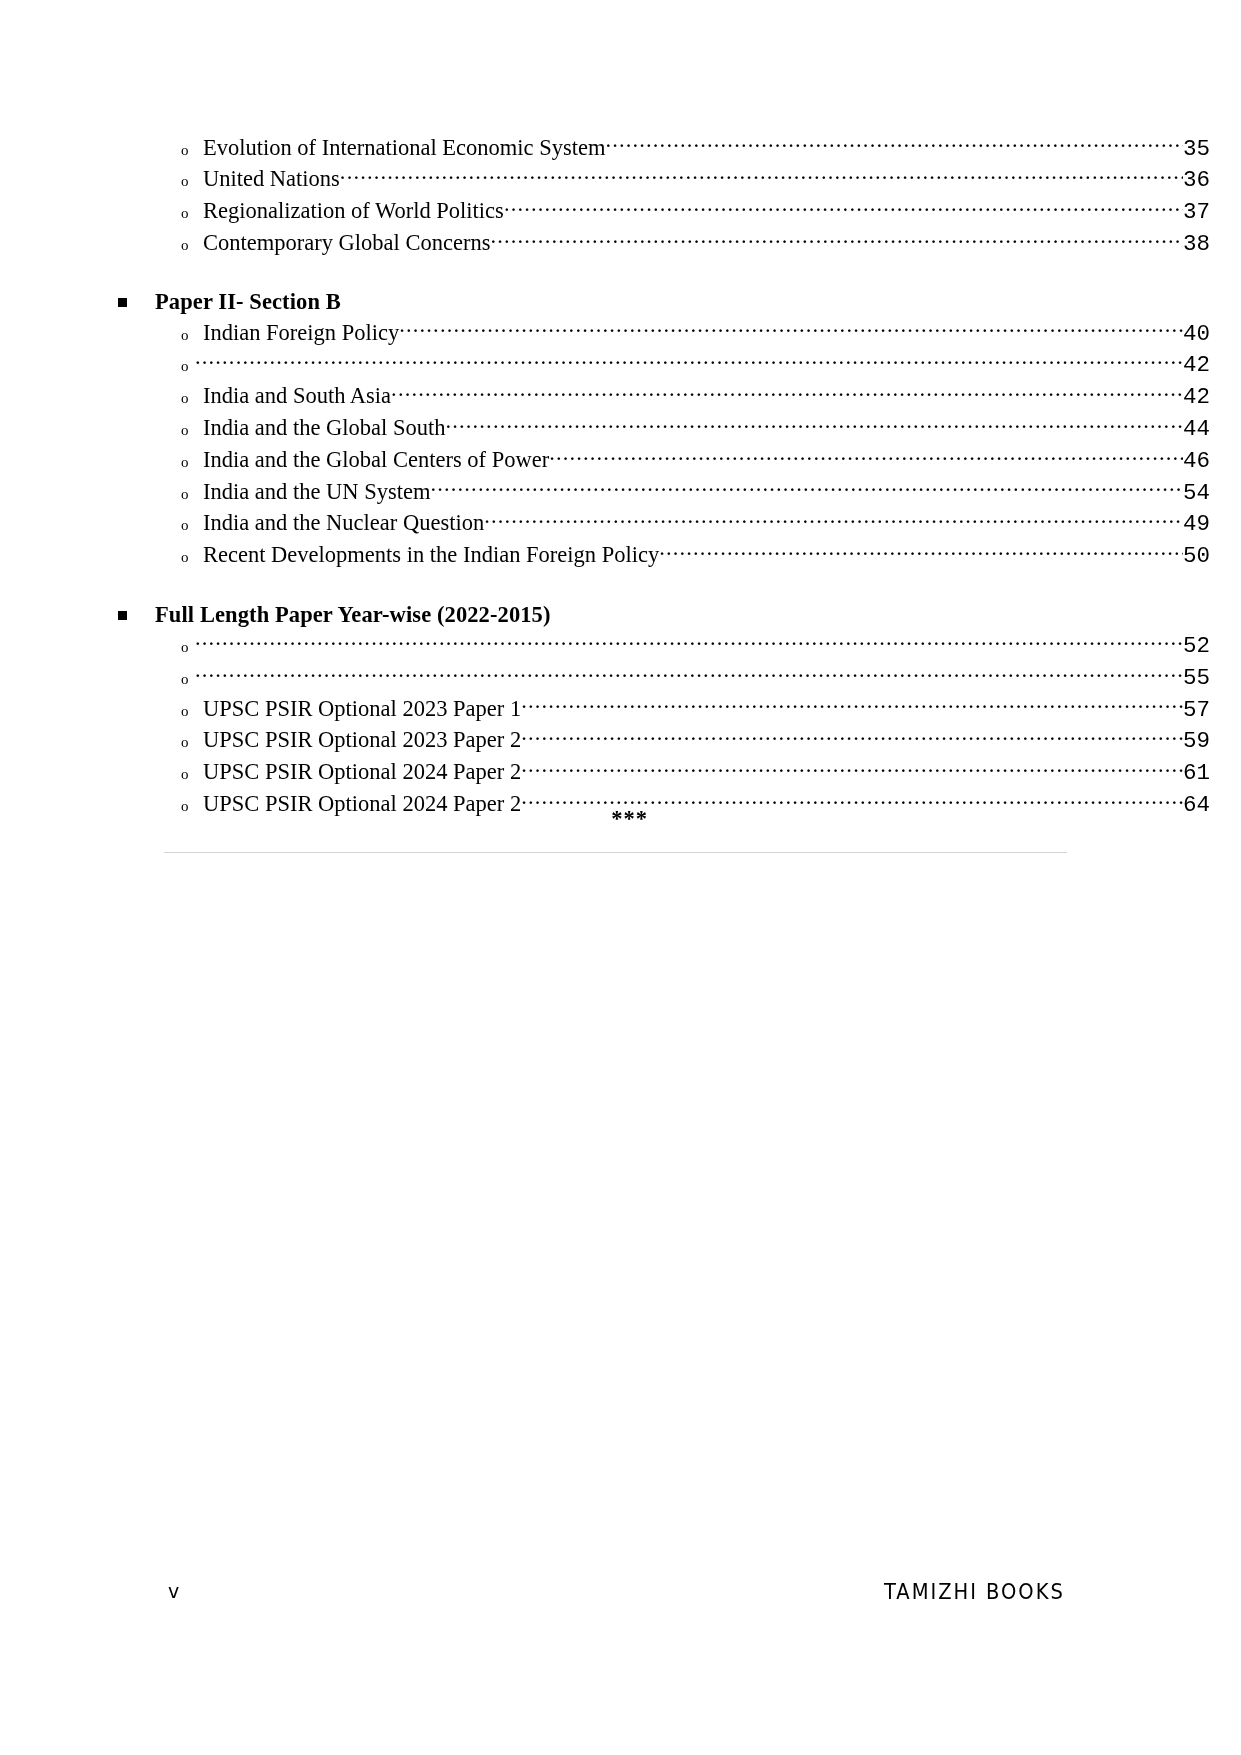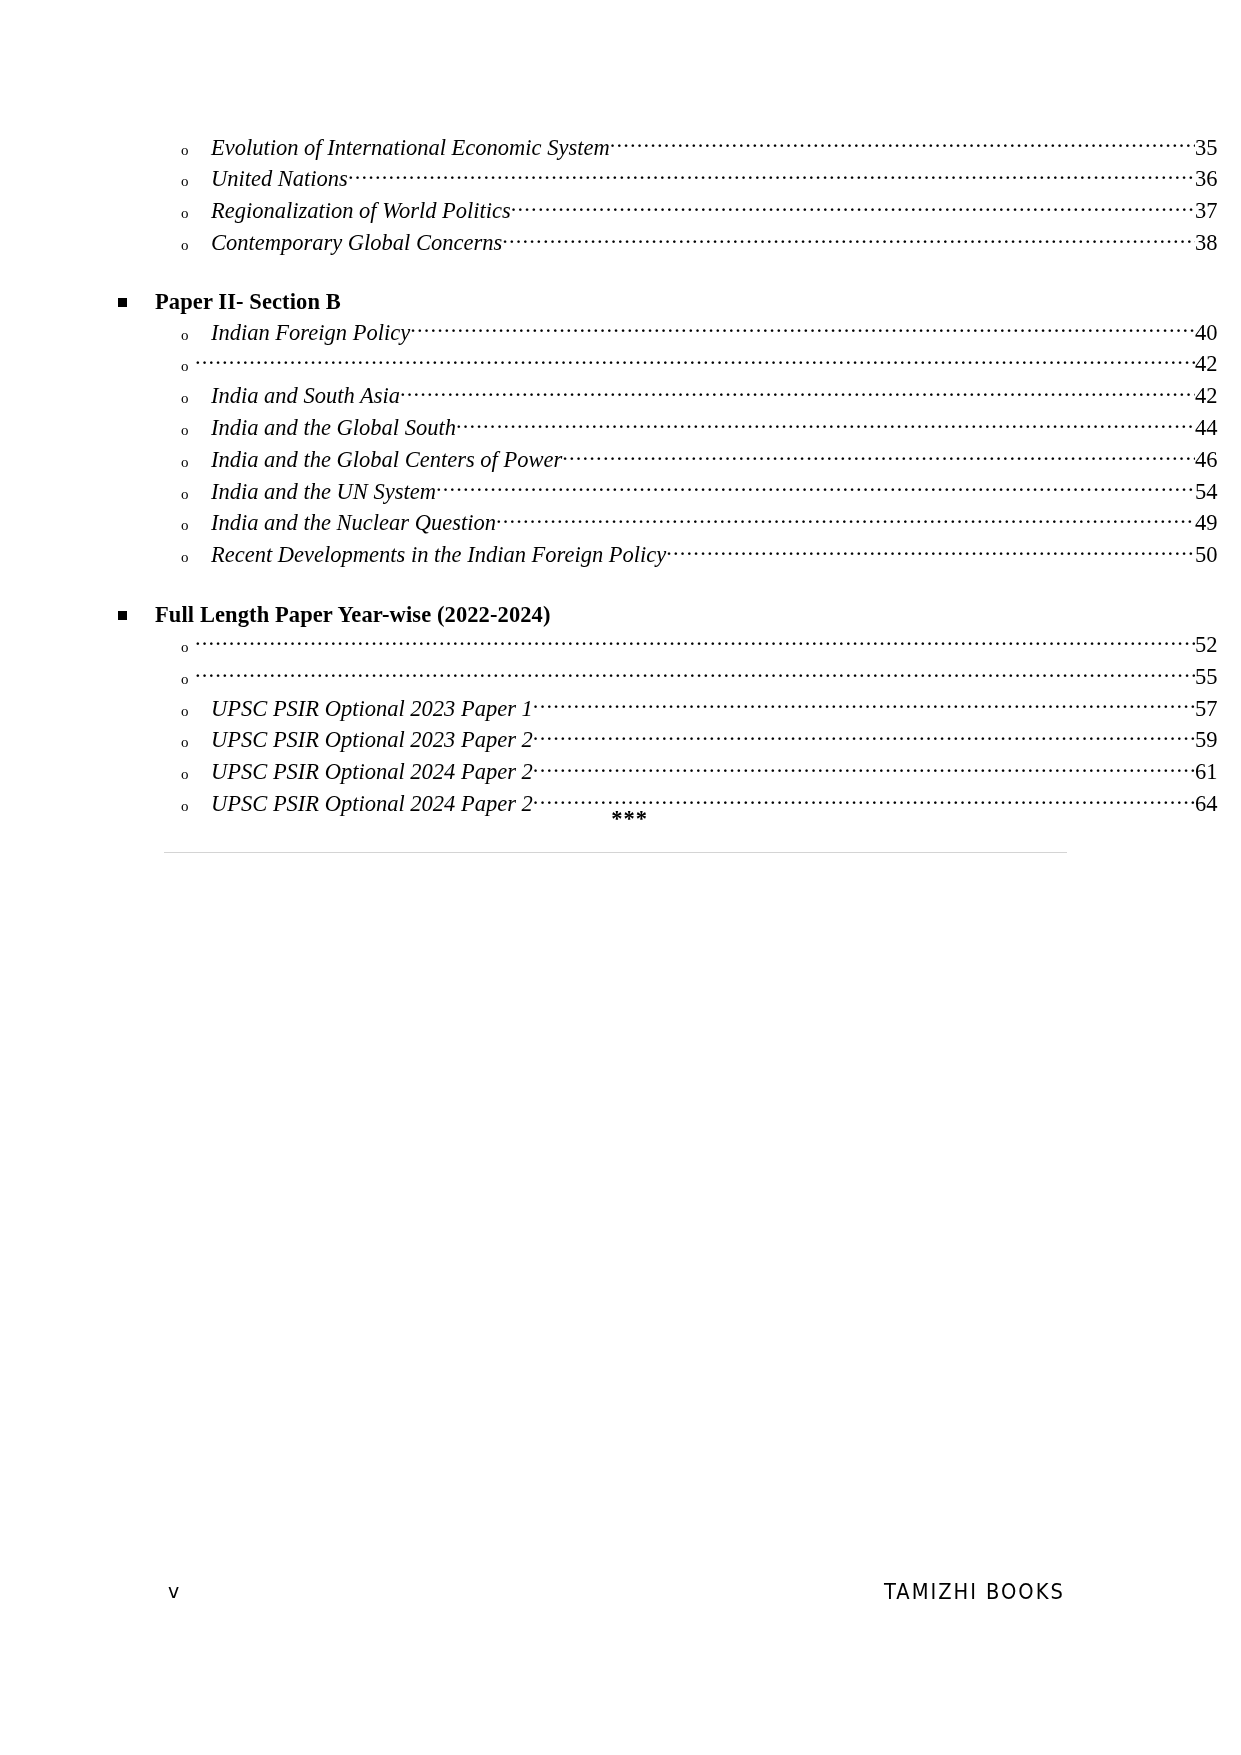--- a/index.html
+++ b/index.html
@@ -67,22 +67,21 @@
     flex: 0 0 auto;
     width: 14px;
     margin-left: 181px;
     font-size: 15px;
     line-height: 28.3px;
     font-family: "Liberation Serif", serif;
     text-align: left;
   }
   .toc-row .label {
     flex: 0 0 auto;
-    margin-left: 16px;
-    font-style: italic;
+    margin-left: 8px;
   }
   .toc-row .leader {
     flex: 1 1 auto;
     overflow: hidden;
     margin: 0 0 0 0;
     position: relative;
     height: 1em;
   }
   .toc-row .leader::before {
     content: "........................................................................................................................................................................";
@@ -90,21 +89,22 @@
     font-size: 22.5px;
     position: absolute;
     left: 0;
     bottom: 0;
     white-space: nowrap;
   }
   .toc-row .pageno {
     flex: 0 0 auto;
     width: 46px;
     text-align: left;
-    padding-right: 0;
+    padding-right: 12px;
+    font-family: Liberation Mono, monospace;
   }
 
   
   .gap-before-heading { height: 27px; }
 
   .stars {
     text-align: center;
     font-size: 22.5px;
     font-weight: bold;
     letter-spacing: 1px;
@@ -227,21 +227,21 @@
         </div>
         <div class="toc-row">
           <span class="o-bullet">o</span>
           <span class="label">Recent Developments in the Indian Foreign Policy</span>
           <span class="leader"></span>
           <span class="pageno">50</span>
         </div>
         <div class="gap-before-heading"></div>
         <div class="group-heading">
           <span class="sq-bullet"></span>
-          <span class="gh-text">Full Length Paper Year-wise (2022-2024)</span>
+          <span class="gh-text">Full Length Paper Year-wise (2022-2015)</span>
         </div>
         <div class="toc-row">
           <span class="o-bullet">o</span>
           <span class="leader"></span>
           <span class="pageno">52</span>
         </div>
         <div class="toc-row">
           <span class="o-bullet">o</span>
           <span class="leader"></span>
           <span class="pageno">55</span>

